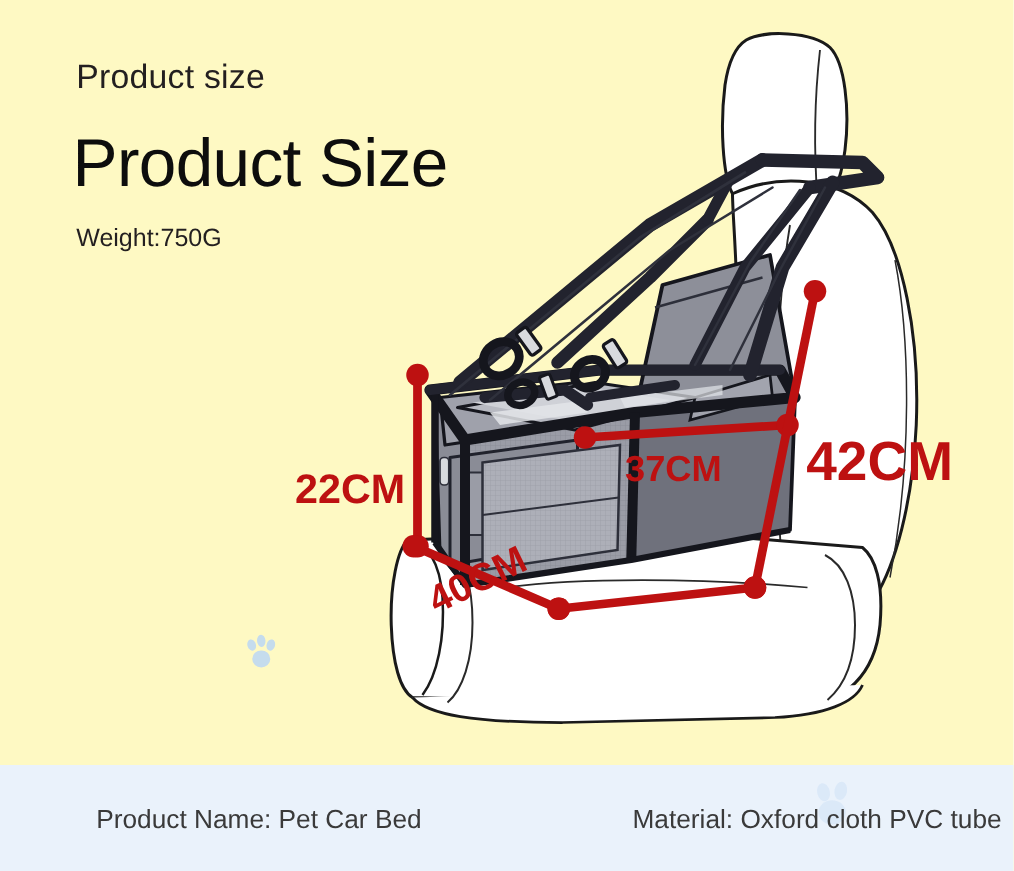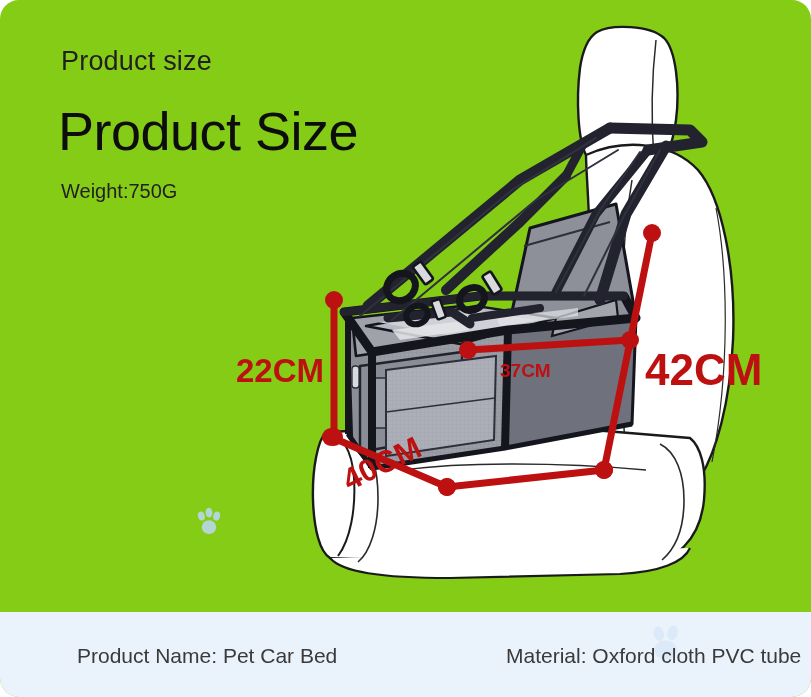--- a/index.html
+++ b/index.html
@@ -8,23 +8,22 @@
     padding: 0;
     background: #ffffff;
   }
   body {
     font-family: "Liberation Sans", sans-serif;
   }
   .page {
     position: relative;
     width: 811px;
     height: 697px;
-    background: #84cc16;
+    background: #fef9c3;
     overflow: hidden;
-    border-radius: 19px;
   }
 
   
   .label-small {
     position: absolute;
     left: 61px;
     top: 46px;
     font-size: 27px;
     color: #231f20;
     letter-spacing: 0.2px;
@@ -59,22 +58,22 @@
   .illustration svg { display: block; }
 
   
   .dim {
     position: absolute;
     color: #bd1111;
     font-weight: bold;
     white-space: nowrap;
     font-family: "Liberation Sans", sans-serif;
   }
-  .dim-22 { left: 236px; top: 352px; font-size: 33px; }
-  .dim-37 { left: 500px; top: 360px; font-size: 19px; }
+  .dim-22 { left: 236px; top: 372px; font-size: 33px; }
+  .dim-37 { left: 500px; top: 360px; font-size: 29px; }
   .dim-42 { left: 645px; top: 345px; font-size: 44px; }
   .dim-40 { left: 337px; top: 466px; font-size: 31px; transform: rotate(-26deg); transform-origin: left top; }
   .dim-32 { left: 488px; top: 495px; font-size: 31px; }
 
   
   .paw-watermark {
     position: absolute;
     left: 192px;
     top: 505px;
     width: 34px;

